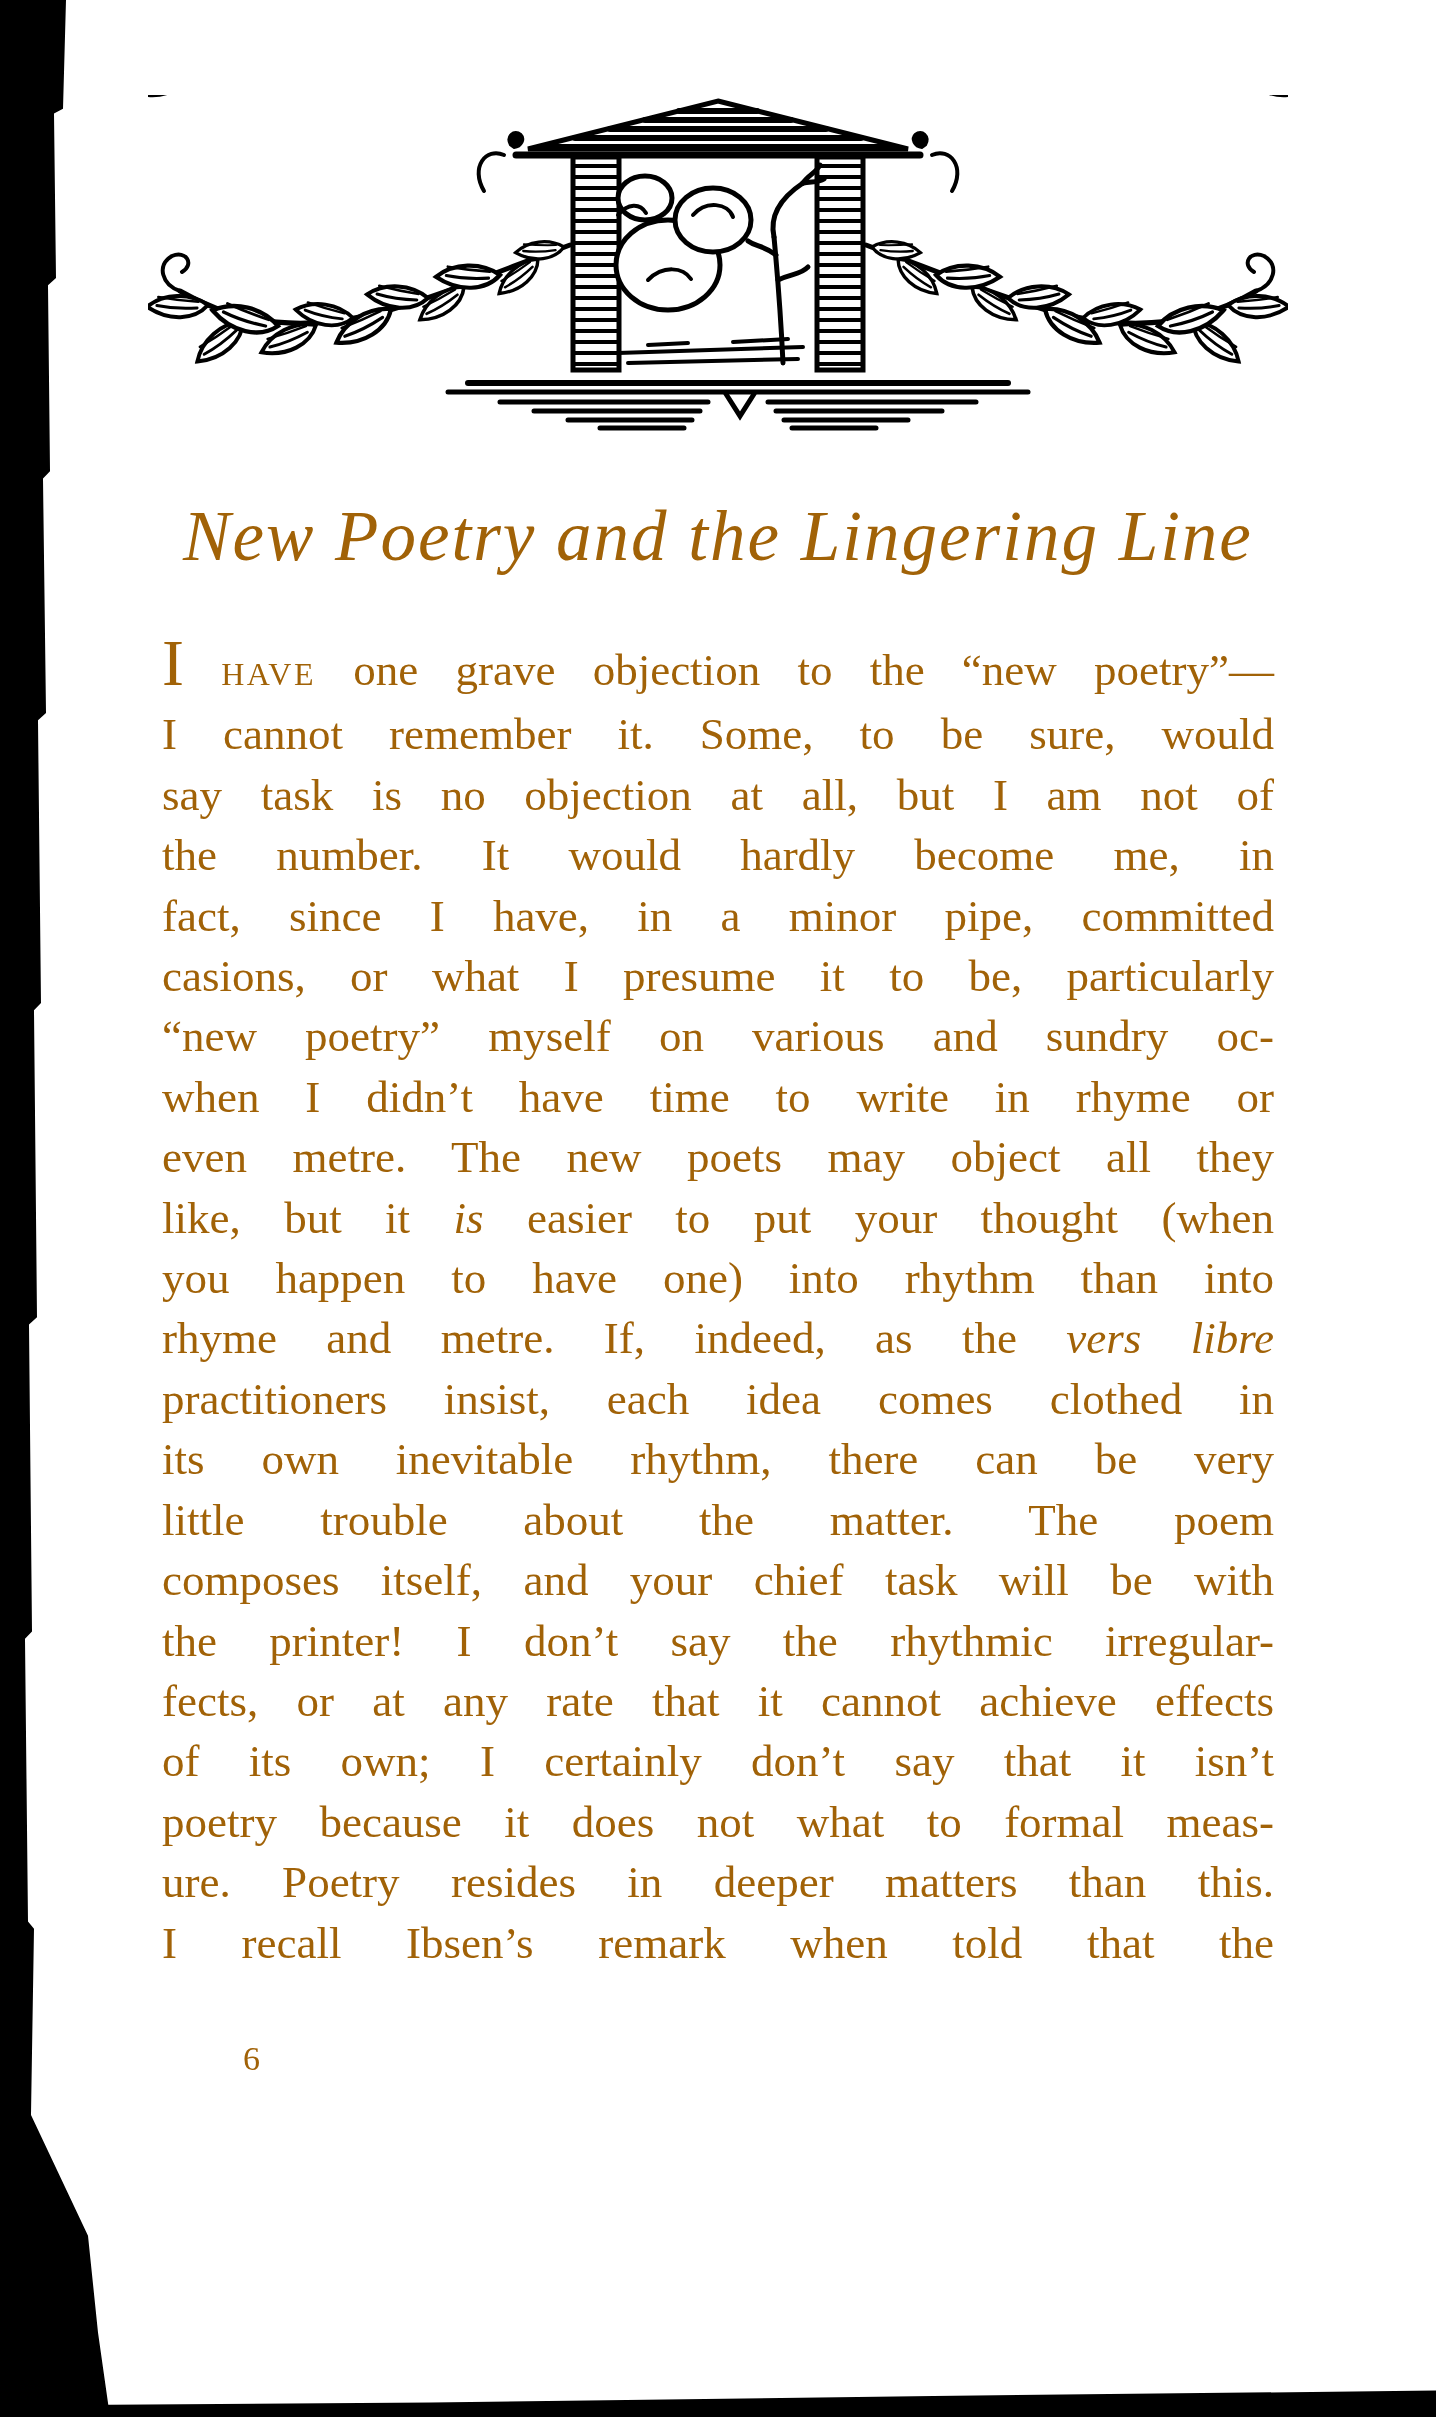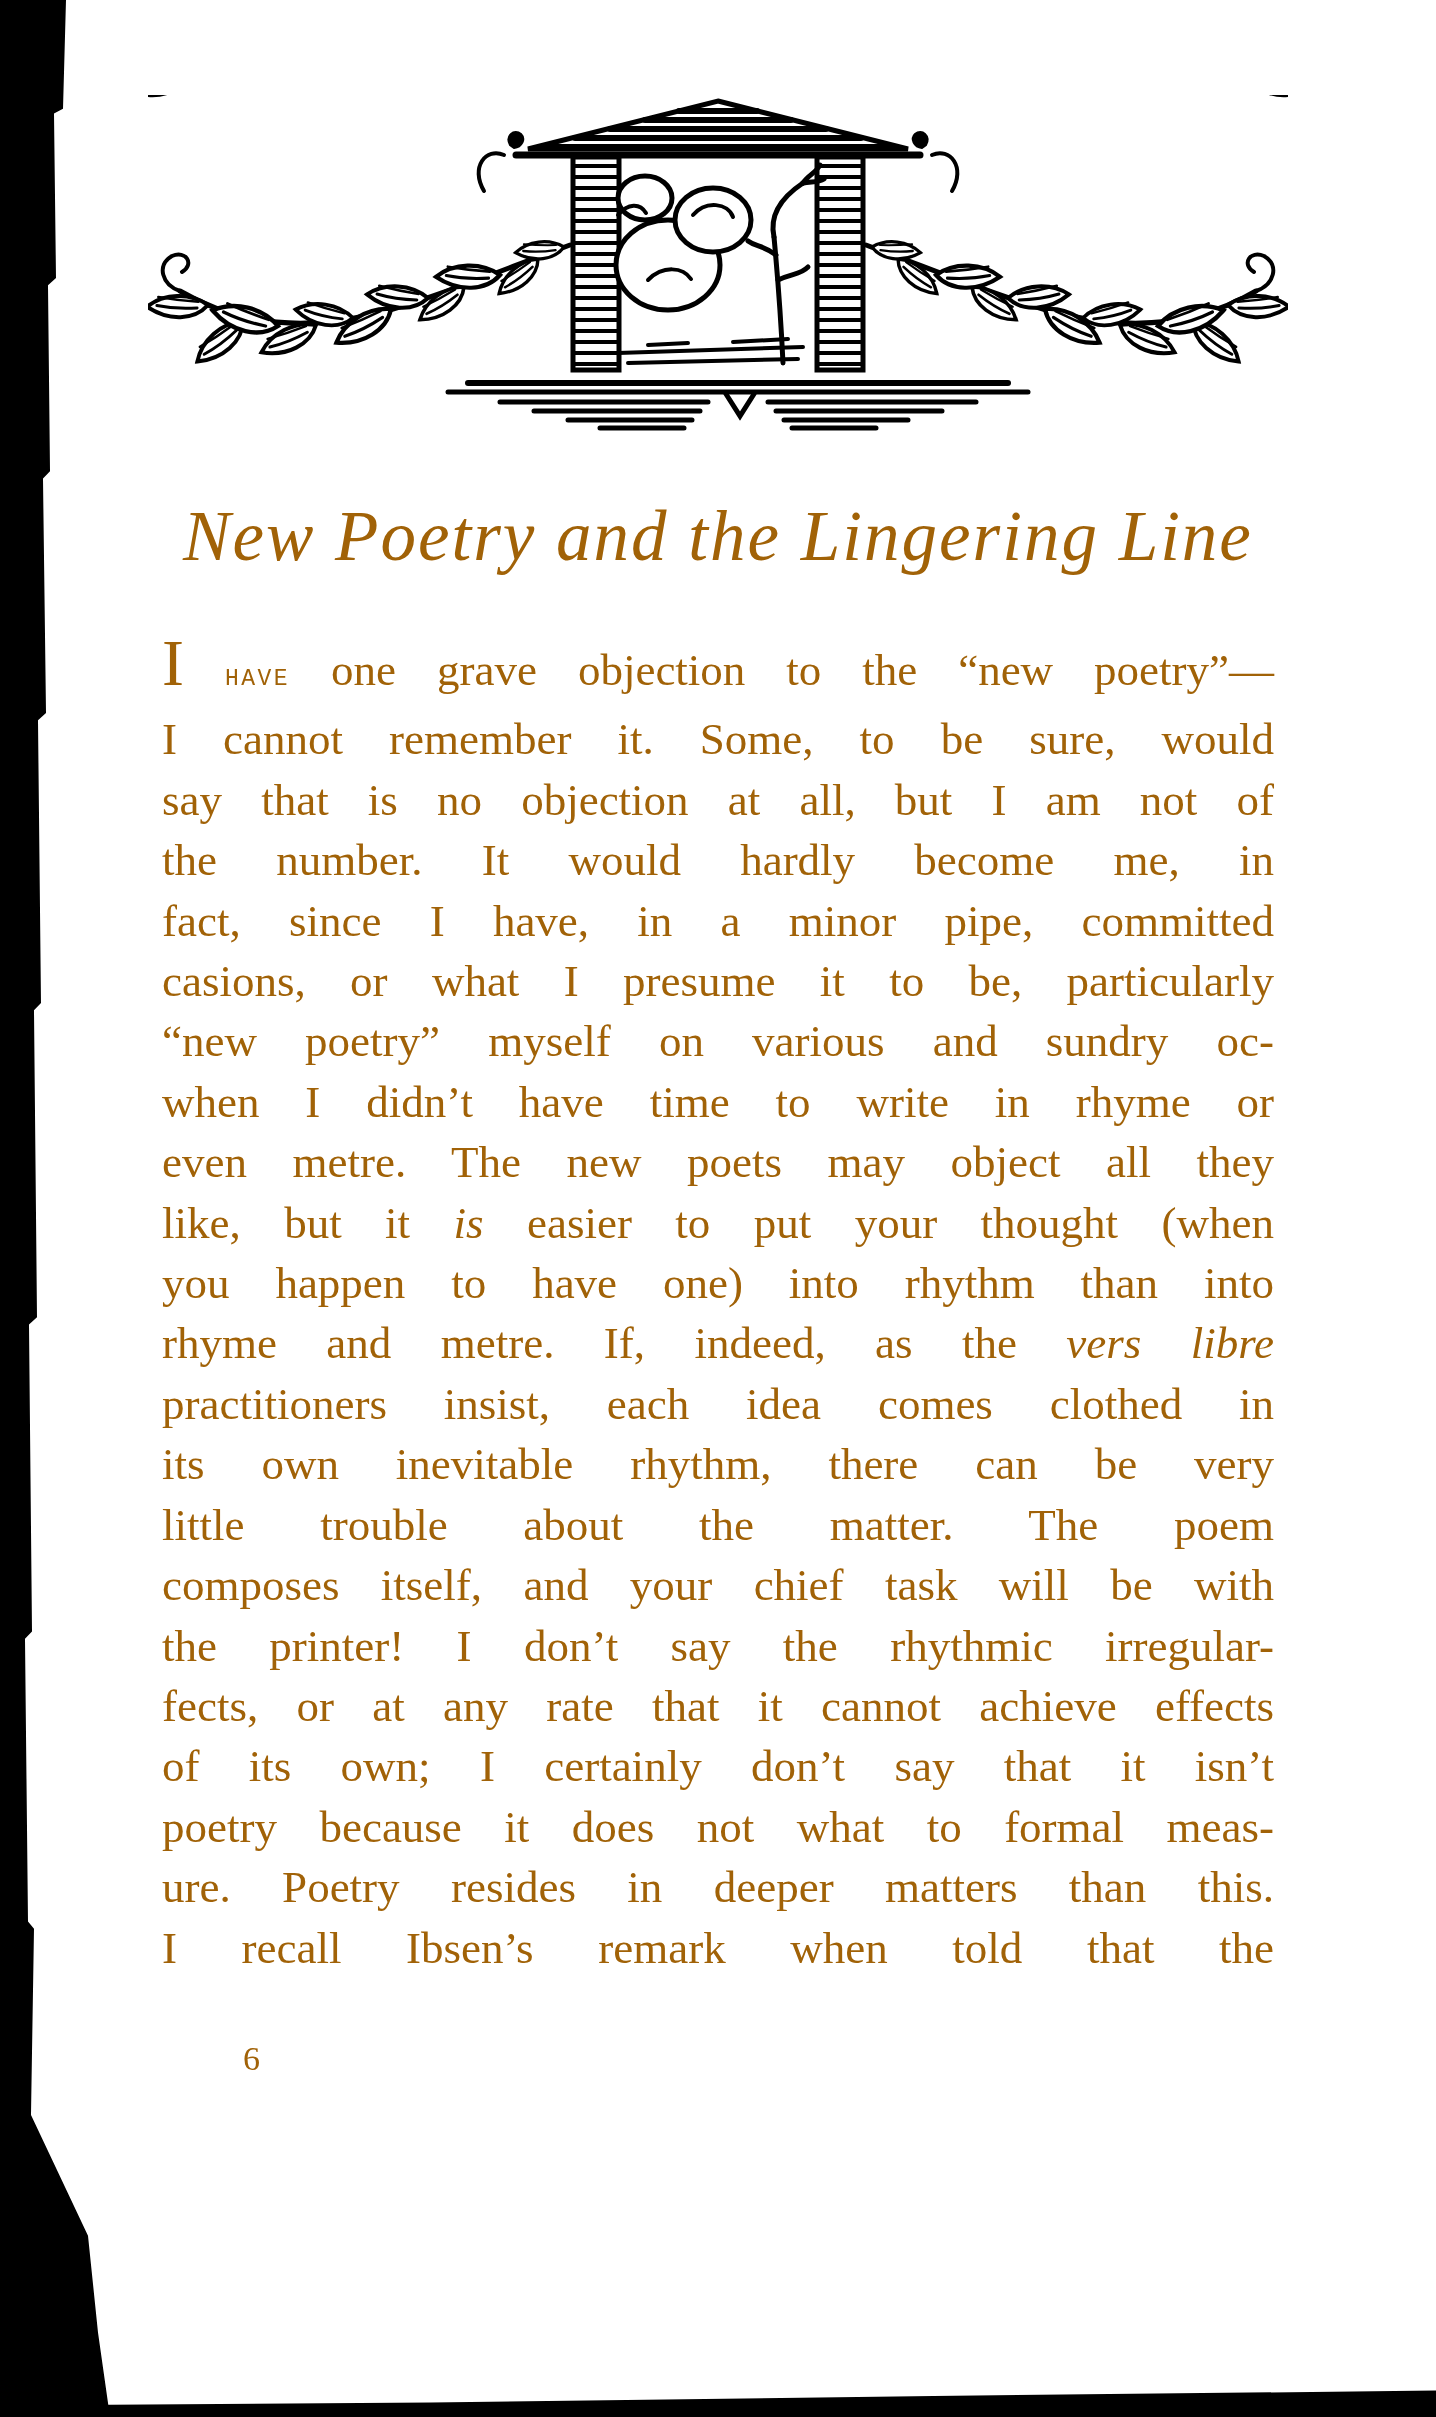--- a/index.html
+++ b/index.html
@@ -24,21 +24,21 @@
   .ornament{position:absolute;left:148px;top:95px;width:1140px;height:360px;}
   .title{
     position:absolute;top:496px;left:0;width:100%;text-align:center;
     font-style:italic;font-size:71px;letter-spacing:2px;white-space:nowrap;
   }
   .body-text{position:absolute;left:162px;top:640px;width:1112px;font-size:45px;}
   .body-line{
     text-align:justify;text-align-last:justify;line-height:60.4px;
   }
   .initial-cap{font-size:66px;line-height:1px;}
-  .small-caps-word{font-size:23px;letter-spacing:2.5px;font-family:Liberation Mono, monospace;}
+  .small-caps-word{font-size:32px;letter-spacing:2.5px;}
   .italic-run{font-style:italic;}
   .page-number{position:absolute;left:243px;top:2040px;font-size:34px;}
 </style>
 </head>
 <body>
 
 <div class="page">
 
   <div class="scan-edge-left"></div>
   <div class="scan-edge-bottom"></div>
@@ -113,21 +113,21 @@
       </g>
       <use href="#gL" transform="translate(1140 0) scale(-1 1)"></use>
     </g>
   </svg>
 
   <div class="title">New Poetry and the Lingering Line</div>
 
   <div class="body-text">
       <div class="body-line"><span class="initial-cap">I</span><span> </span><span class="small-caps-word">HAVE</span><span> one grave objection to the “new poetry”—</span></div>
       <div class="body-line"><span>I cannot remember it.  Some, to be sure, would</span></div>
-      <div class="body-line"><span>say that is no objection at all, but I am not of</span></div>
+      <div class="body-line"><span>say task is no objection at all, but I am not of</span></div>
       <div class="body-line"><span>the number.  It would hardly become me, in</span></div>
       <div class="body-line"><span>fact, since I have, in a minor pipe, committed</span></div>
       <div class="body-line"><span>casions, or what I presume it to be, particularly</span></div>
       <div class="body-line"><span>“new poetry” myself on various and sundry oc-</span></div>
       <div class="body-line"><span>when I didn’t have time to write in rhyme or</span></div>
       <div class="body-line"><span>even metre.  The new poets may object all they</span></div>
       <div class="body-line"><span>like, but it </span><span class="italic-run">is</span><span> easier to put your thought (when</span></div>
       <div class="body-line"><span>you happen to have one) into rhythm than into</span></div>
       <div class="body-line"><span>rhyme and metre.  If, indeed, as the </span><span class="italic-run">vers libre</span></div>
       <div class="body-line"><span>practitioners insist, each idea comes clothed in</span></div>

